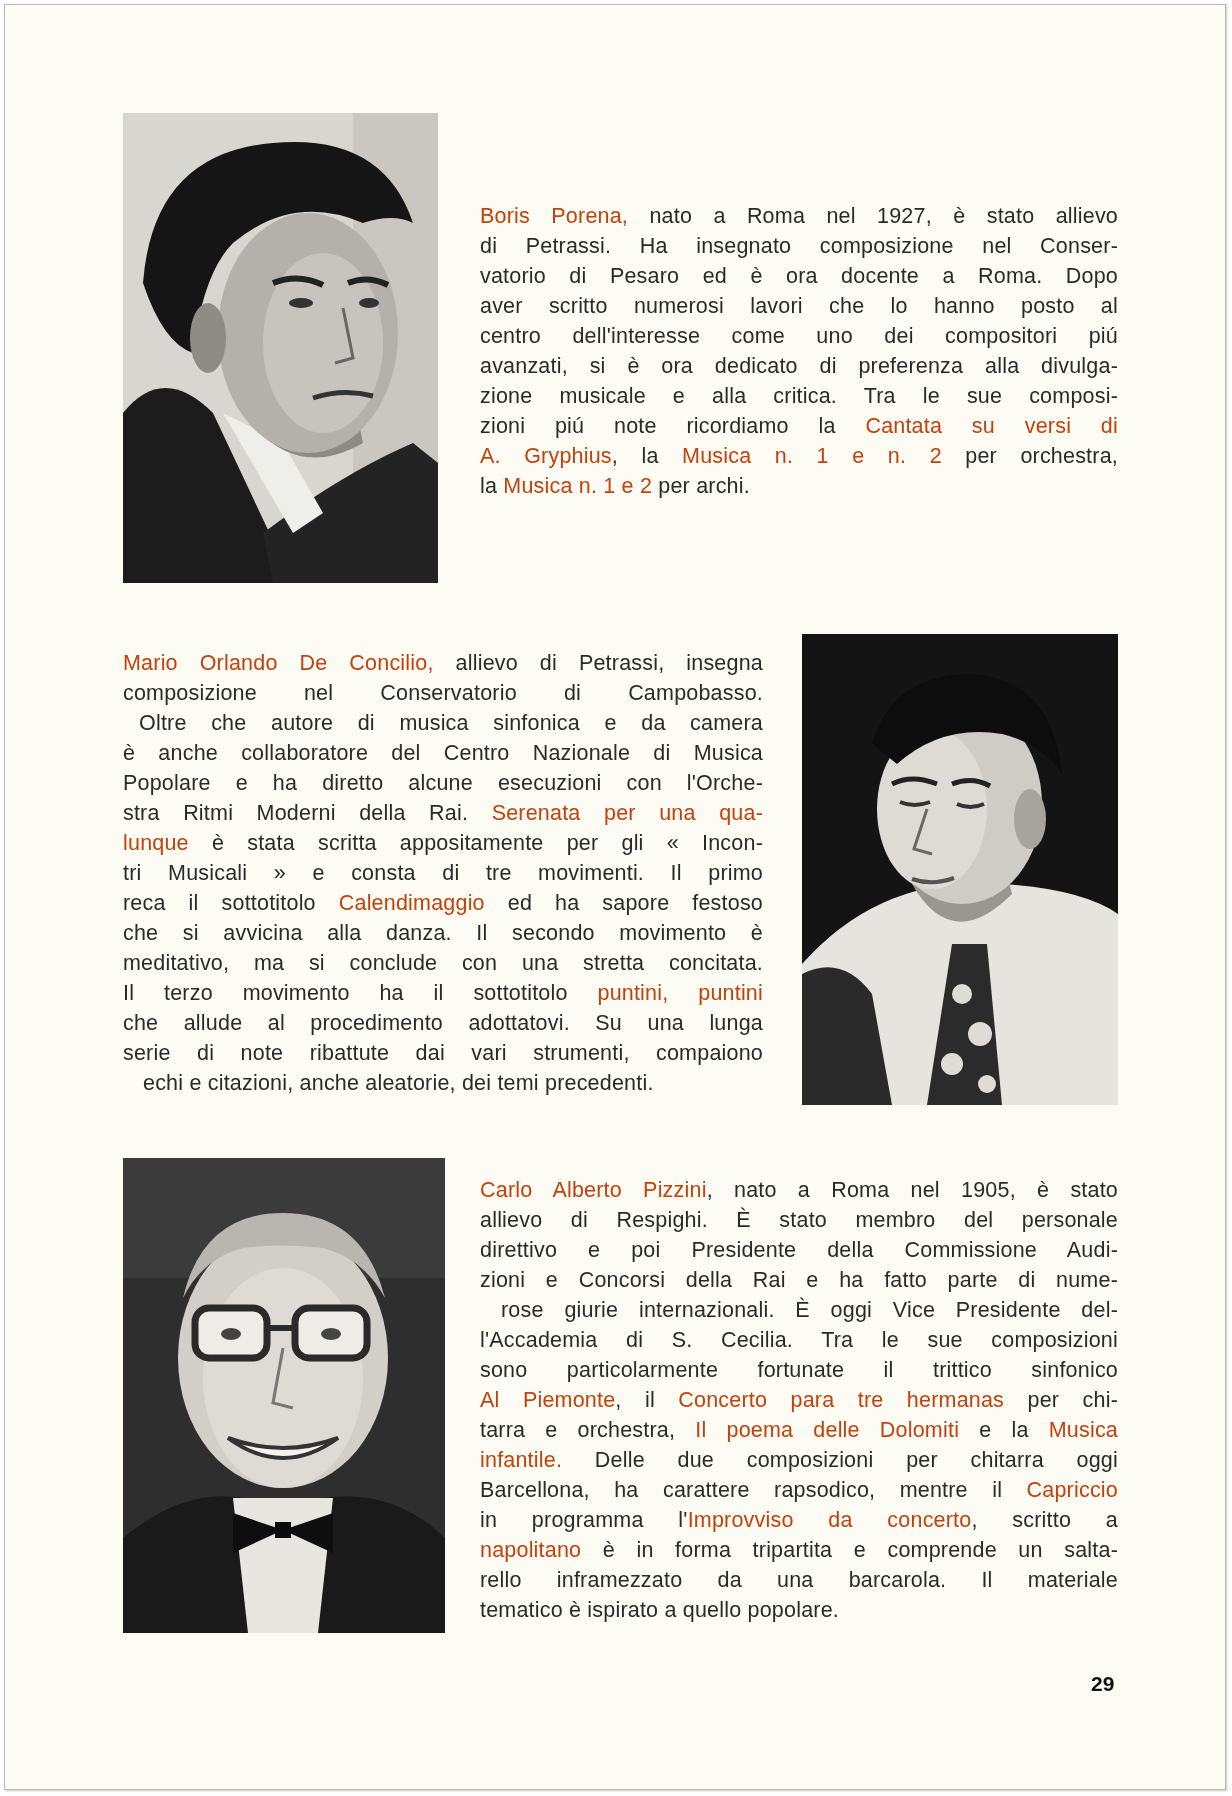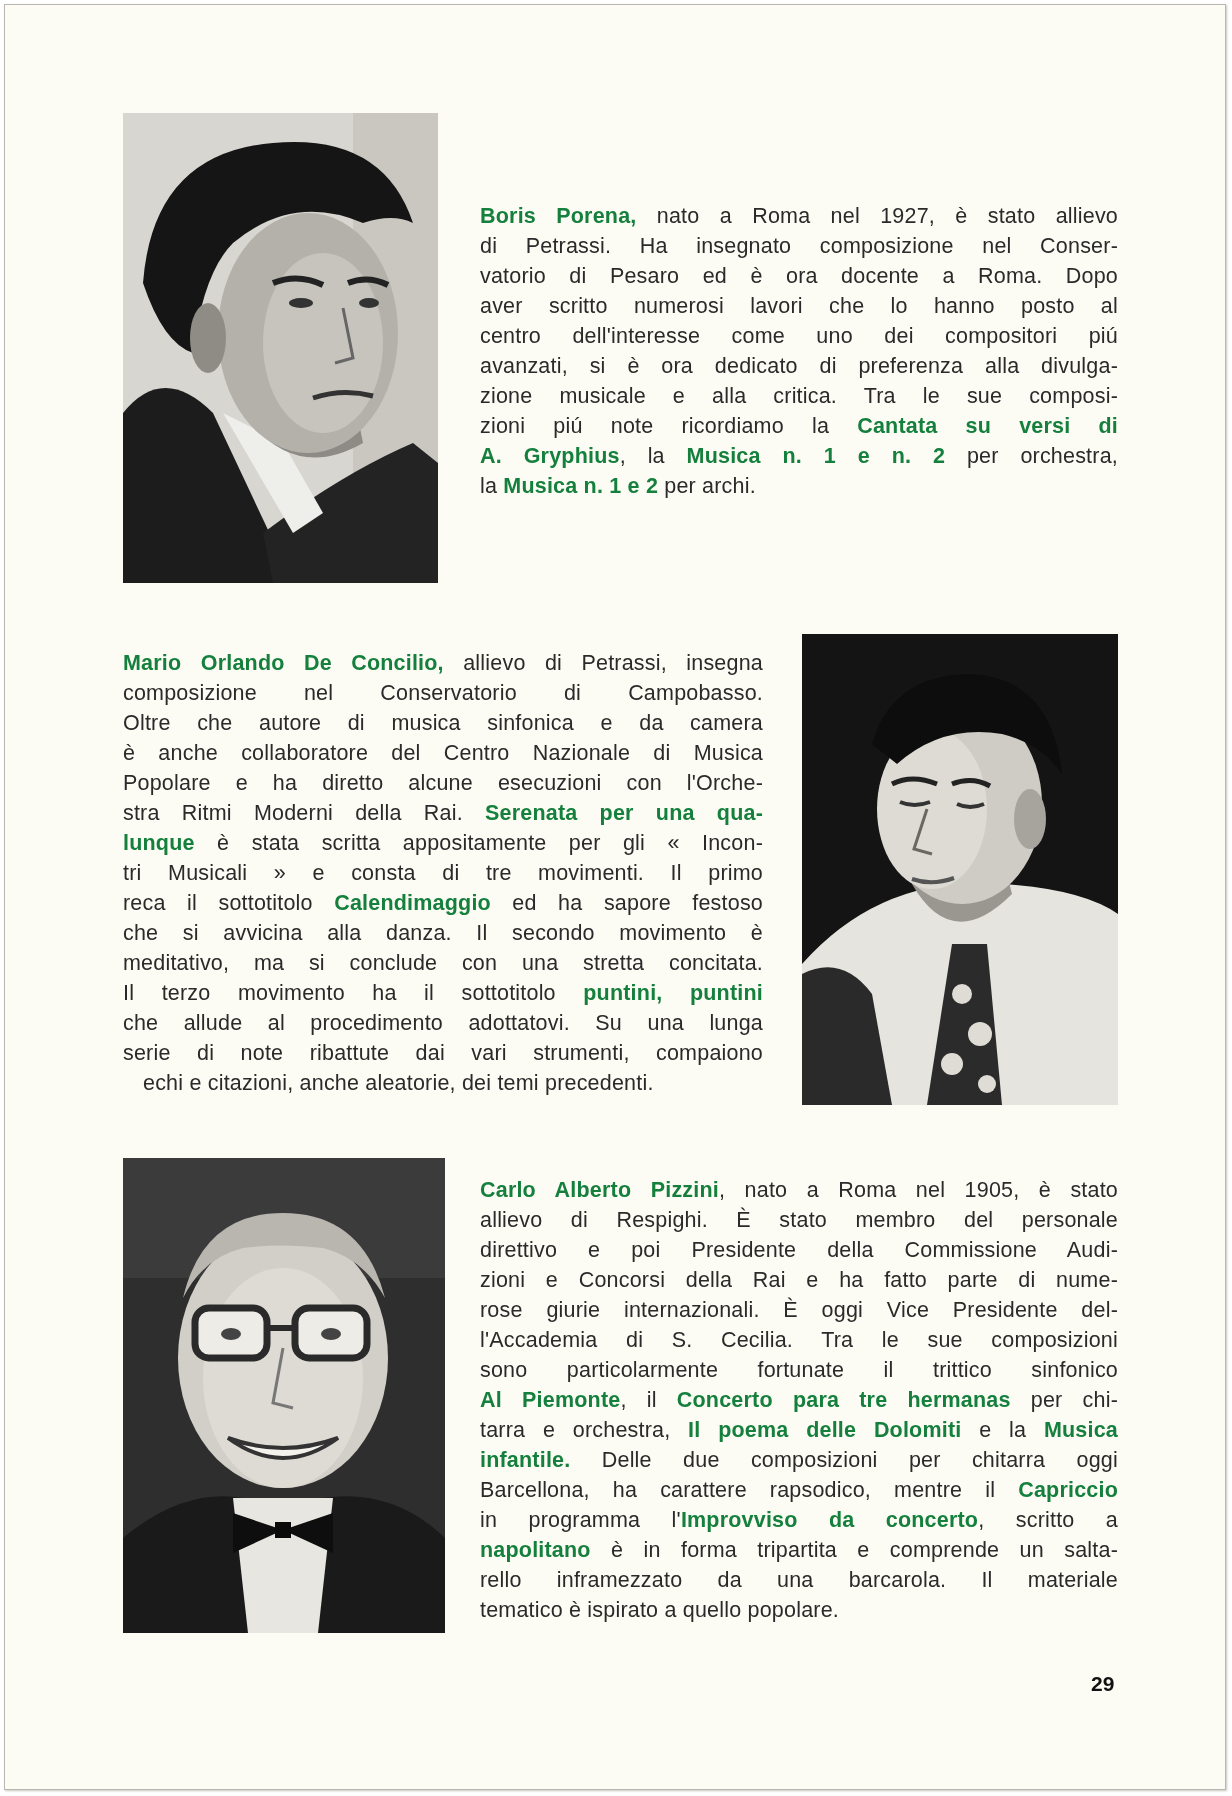--- a/index.html
+++ b/index.html
@@ -23,21 +23,21 @@
     font-size: 21.5px;
     line-height: 30px;
     color: #2a2a2a;
     letter-spacing: 0.2px;
   }
   .text .line {
     display: block; height: 30px; white-space: nowrap;
     text-align: justify; text-align-last: justify;
   }
   .text .line.last { text-align-last: left; }
-  .text b { font-weight: bold; color: #15803d; margin-top: 12px; }
+  .text b { font-weight: normal; color: #c2410c; margin-top: 12px; }
   #t1 { left: 475px; top: 196px; width: 638px; }
   #t2 { left: 118px; top: 643px; width: 640px; }
   #t3 { left: 475px; top: 1170px; width: 638px; }
   #p1 { left: 118px; top: 108px; width: 315px; height: 470px; }
   #p2 { left: 797px; top: 629px; width: 316px; height: 471px; }
   #p3 { left: 118px; top: 1153px; width: 322px; height: 475px; }
   .page-number {
     position: absolute; left: 1086px; top: 1667px;
     font-size: 21px; font-weight: bold; color: #111;
   }
@@ -85,21 +85,21 @@
       <span class="line" style="display: block;"><span><span style="white-space: pre;">avanzati, si è ora dedicato di preferenza alla divulga-</span></span></span>
       <span class="line" style="display: block;"><span><span style="white-space: pre;">zione musicale e alla critica. Tra le sue composi-</span></span></span>
       <span class="line" style="display: block;"><span><span style="white-space: pre;">zioni piú note ricordiamo la </span><b style="white-space: pre;">Cantata su versi di</b></span></span>
       <span class="line" style="display: block; word-spacing: 0.0015625px;"><span><b style="white-space: pre;">A. Gryphius</b><span style="white-space: pre;">, la </span><b style="white-space: pre;">Musica n. 1 e n. 2</b><span style="white-space: pre;"> per orchestra,</span></span></span>
       <span class="line last"><span style="white-space: pre;">la </span><b style="white-space: pre;">Musica n. 1 e 2</b><span style="white-space: pre;"> per archi.</span></span>
     </div>
 
   <div class="text" id="t2">
       <span class="line" style="display: block; word-spacing: 0.00223214px;"><span><b style="white-space: pre;">Mario Orlando De Concilio,</b><span style="white-space: pre;"> allievo di Petrassi, insegna</span></span></span>
       <span class="line" style="display: block;"><span><span style="white-space: pre;">composizione nel Conservatorio di Campobasso.</span></span></span>
-      <span class="line" style="display: block;"><span><span style="white-space: pre;">Oltre che autore di musica sinfonica e da camera</span></span></span>
+      <span class="line" style="display: block;"><span><span style="white-space: pre; margin-left: 16px;">Oltre che autore di musica sinfonica e da camera</span></span></span>
       <span class="line" style="display: block;"><span><span style="white-space: pre;">è anche collaboratore del Centro Nazionale di Musica</span></span></span>
       <span class="line" style="display: block;"><span><span style="white-space: pre;">Popolare e ha diretto alcune esecuzioni con l'Orche-</span></span></span>
       <span class="line" style="display: block;"><span><span style="white-space: pre;">stra Ritmi Moderni della Rai. </span><b style="white-space: pre;">Serenata per una qua-</b></span></span>
       <span class="line" style="display: block;"><span><b style="white-space: pre;">lunque</b><span style="white-space: pre;"> è stata scritta appositamente per gli « Incon-</span></span></span>
       <span class="line" style="display: block;"><span><span style="white-space: pre;">tri Musicali » e consta di tre movimenti. Il primo</span></span></span>
       <span class="line" style="display: block;"><span><span style="white-space: pre;">reca il sottotitolo </span><b style="white-space: pre;">Calendimaggio</b><span style="white-space: pre;"> ed ha sapore festoso</span></span></span>
       <span class="line" style="display: block;"><span><span style="white-space: pre;">che si avvicina alla danza. Il secondo movimento è</span></span></span>
       <span class="line" style="display: block;"><span><span style="white-space: pre;">meditativo, ma si conclude con una stretta concitata.</span></span></span>
       <span class="line" style="display: block;"><span><span style="white-space: pre;">Il terzo movimento ha il sottotitolo </span><b style="white-space: pre;">puntini, puntini</b></span></span>
       <span class="line" style="display: block;"><span><span style="white-space: pre;">che allude al procedimento adottatovi. Su una lunga</span></span></span>
@@ -167,21 +167,21 @@
 
       <path d="M105 280 Q160 320 215 280 Q160 300 105 280 Z" fill="#f4f2ed" stroke="#333" stroke-width="4"></path>
     </svg>
   </div>
 
   <div class="text" id="t3">
       <span class="line" style="display: block;"><span><b style="white-space: pre;">Carlo Alberto Pizzini</b><span style="white-space: pre;">, nato a Roma nel 1905, è stato</span></span></span>
       <span class="line" style="display: block;"><span><span style="white-space: pre;">allievo di Respighi. È stato membro del personale</span></span></span>
       <span class="line" style="display: block;"><span><span style="white-space: pre;">direttivo e poi Presidente della Commissione Audi-</span></span></span>
       <span class="line" style="display: block;"><span><span style="white-space: pre;">zioni e Concorsi della Rai e ha fatto parte di nume-</span></span></span>
-      <span class="line" style="display: block;"><span><span style="white-space: pre;">rose giurie internazionali. È oggi Vice Presidente del-</span></span></span>
+      <span class="line" style="display: block;"><span><span style="white-space: pre; margin-left: 21px;">rose giurie internazionali. È oggi Vice Presidente del-</span></span></span>
       <span class="line" style="display: block;"><span><span style="white-space: pre;">l'Accademia di S. Cecilia. Tra le sue composizioni</span></span></span>
       <span class="line" style="display: block;"><span><span style="white-space: pre;">sono particolarmente fortunate il trittico sinfonico</span></span></span>
       <span class="line" style="display: block;"><span><b style="white-space: pre;">Al Piemonte</b><span style="white-space: pre;">, il </span><b style="white-space: pre;">Concerto para tre hermanas</b><span style="white-space: pre;"> per chi-</span></span></span>
       <span class="line" style="display: block;"><span><span style="white-space: pre;">tarra e orchestra, </span><b style="white-space: pre;">Il poema delle Dolomiti</b><span style="white-space: pre;"> e la </span><b style="white-space: pre;">Musica</b></span></span>
       <span class="line" style="display: block;"><span><b style="white-space: pre;">infantile.</b><span style="white-space: pre;"> Delle due composizioni per chitarra oggi</span></span></span>
       <span class="line" style="display: block;"><span><span style="white-space: pre;">Barcellona, ha carattere rapsodico, mentre il </span><b style="white-space: pre;">Capriccio</b></span></span>
       <span class="line" style="display: block;"><span><span style="white-space: pre;">in programma l'</span><b style="white-space: pre;">Improvviso da concerto</b><span style="white-space: pre;">, scritto a</span></span></span>
       <span class="line" style="display: block;"><span><b style="white-space: pre;">napolitano</b><span style="white-space: pre;"> è in forma tripartita e comprende un salta-</span></span></span>
       <span class="line" style="display: block;"><span><span style="white-space: pre;">rello inframezzato da una barcarola. Il materiale</span></span></span>
       <span class="line last"><span style="white-space: pre;">tematico è ispirato a quello popolare.</span></span>

